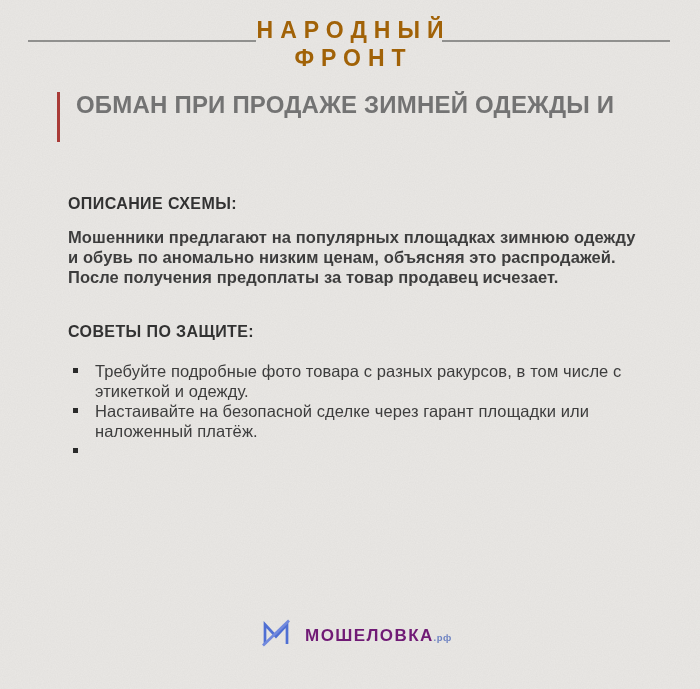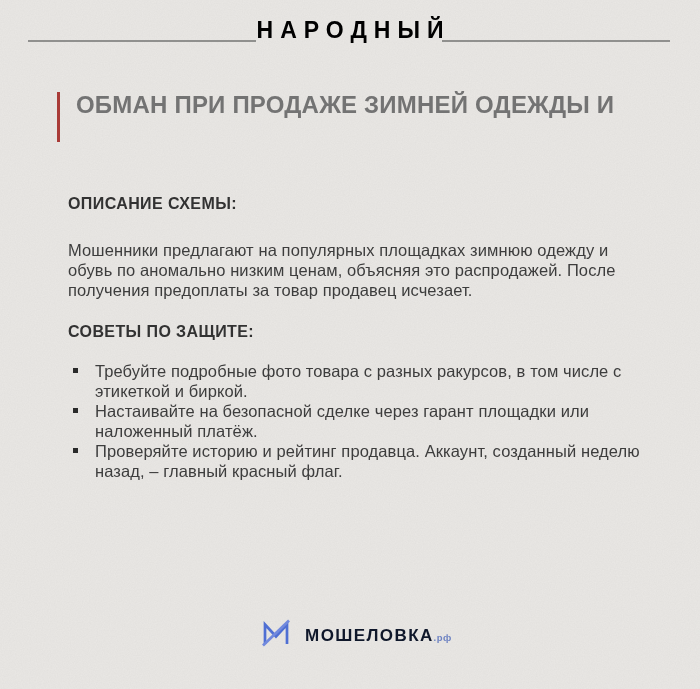--- a/index.html
+++ b/index.html
@@ -18,21 +18,21 @@
     position: absolute;
     inset: 0;
     pointer-events: none;
   }
 
   
   .brand {
     position: absolute;
     top: 16px; left: 0; right: 0;
     text-align: center;
-    color: #000000;
+    color: #a16207;
     font-weight: 700;
     font-size: 23px;
     line-height: 28px;
     letter-spacing: 7px;
     padding-left: 7px; 
   }
   .rule {
     position: absolute;
     top: 40px;
     height: 2px;
@@ -77,21 +77,21 @@
 
   .body-text {
     position: absolute;
     left: 68px;
     width: 578px;
     font-size: 16.5px;
     line-height: 20px;
     letter-spacing: 0.1px;
     color: #3d3d3d;
   }
-  .paragraph-description { top: 240px; }
+  .paragraph-description { top: 227px; font-weight: bold; }
 
   .advice-list {
     position: absolute;
     top: 361px;
     left: 68px;
     width: 578px;
     list-style: none;
   }
   .advice-list li {
     position: relative;
@@ -122,21 +122,21 @@
   .m-icon { width: 32px; height: 32px; flex: 0 0 auto; }
   .footer-text {
     display: flex;
     align-items: baseline;
     margin-left: 13px;
   }
   .footer-brand {
     font-size: 17px;
     font-weight: 700;
     letter-spacing: 1.4px;
-    color: #0f172a;
+    color: #701a75;
   }
   .footer-suffix {
     font-size: 9.5px;
     font-weight: 700;
     letter-spacing: 0.5px;
     color: #6e83c2;
     margin-top: 12px;
   }
 </style>
 </head>
@@ -149,45 +149,45 @@
       <feTurbulence type="fractalNoise" baseFrequency="0.85" numOctaves="2" stitchTiles="stitch"></feTurbulence>
       <feColorMatrix type="matrix" values="0 0 0 0 0.47  0 0 0 0 0.46  0 0 0 0 0.45  0 0 0 0.16 0"></feColorMatrix>
     </filter>
     <rect width="700" height="689" filter="url(#paperNoise)"></rect>
   </svg>
 
   <div class="rule rule-left"></div>
   <div class="rule rule-right"></div>
   <div class="brand">
     <div>НАРОДНЫЙ</div>
+    <div>ФРОНТ</div>
   </div>
 
   <div class="headline-wrap">
     <div class="accent-bar"></div>
     <div class="headline">
       <div>ОБМАН ПРИ ПРОДАЖЕ ЗИМНЕЙ ОДЕЖДЫ И</div>
     </div>
   </div>
 
   <div class="section-heading heading-description">ОПИСАНИЕ СХЕМЫ:</div>
   <div class="body-text paragraph-description">Мошенники предлагают на популярных площадках зимнюю одежду и обувь по аномально низким ценам, объясняя это распродажей. После получения предоплаты за товар продавец исчезает.</div>
 
   <div class="section-heading heading-advice">СОВЕТЫ ПО ЗАЩИТЕ:</div>
   <ul class="advice-list">
     <li>
       <span class="bullet-square"></span>
-      <span>Требуйте подробные фото товара с разных ракурсов, в том числе с этикеткой и биркой.</span>
+      <span>Требуйте подробные фото товара с разных ракурсов, в том числе с этикеткой и одежду.</span>
     </li>
     <li>
       <span class="bullet-square"></span>
       <span>Настаивайте на безопасной сделке через гарант площадки или наложенный платёж.</span>
     </li>
     <li>
       <span class="bullet-square"></span>
-      <span>Проверяйте историю и рейтинг продавца. Аккаунт, созданный неделю назад, – главный красный флаг.</span>
     </li>
   </ul>
 
   <div class="footer">
     <svg class="m-icon" viewBox="0 0 32 32" aria-hidden="true">
       <path d="M5 27 V7.5 L16 19.5 L27 7.5 V27" fill="none" stroke="#4f6fd3" stroke-width="2.7"></path>
       <path d="M3 28.5 L29 3.5" fill="none" stroke="#7189dd" stroke-width="2.7"></path>
     </svg>
     <span class="footer-text">
       <span class="footer-brand">МОШЕЛОВКА</span>

